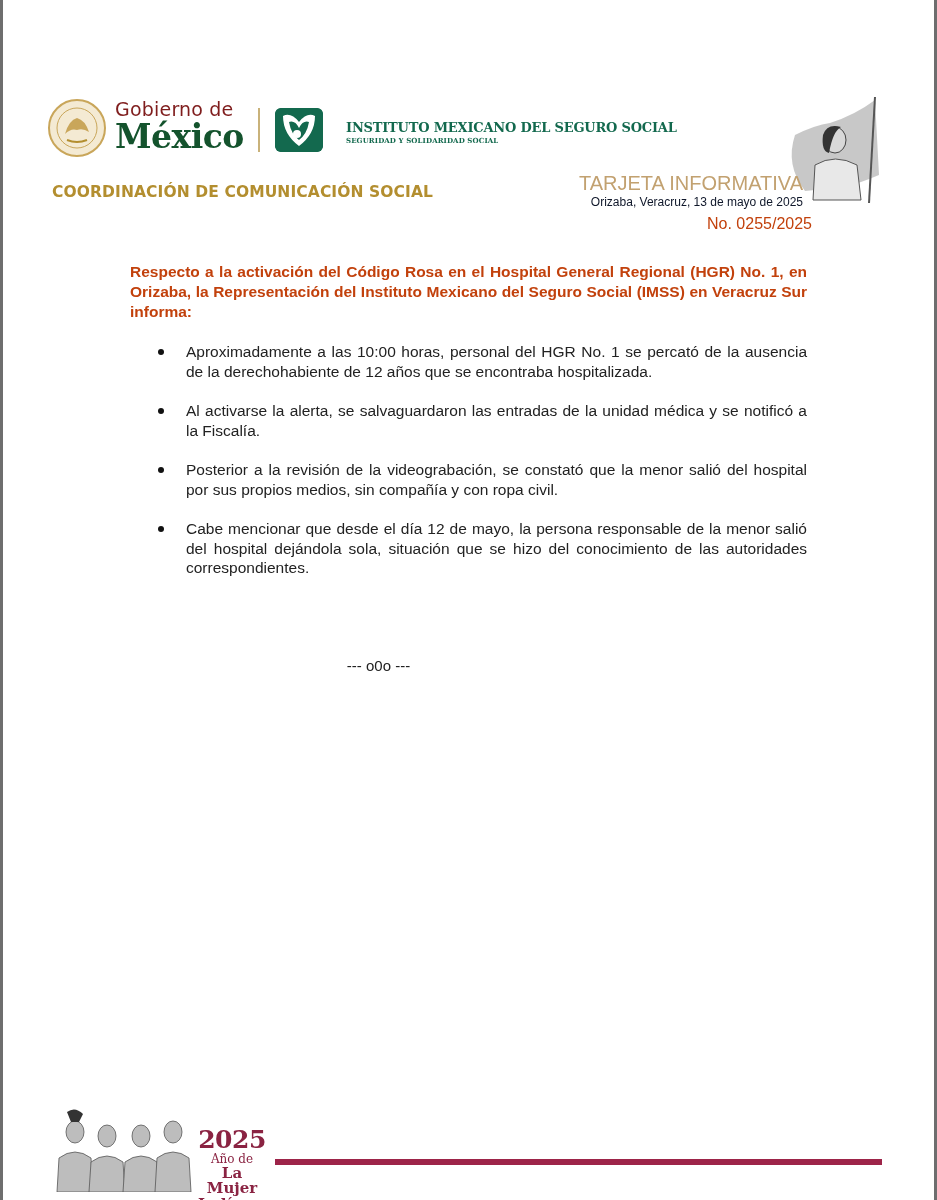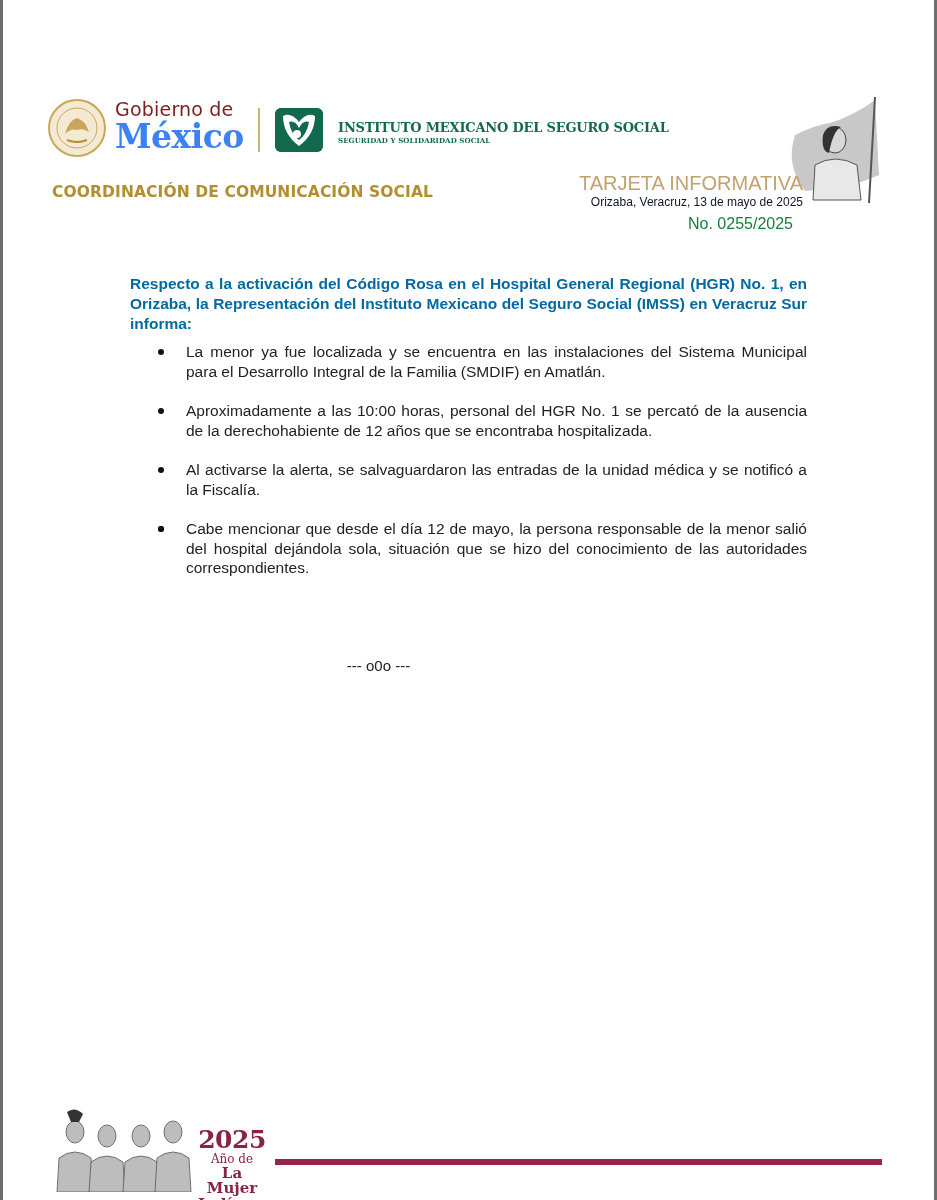--- a/index.html
+++ b/index.html
@@ -9,37 +9,37 @@
       font-family: "Liberation Sans", sans-serif;
       color: #1a1a1a;
     }
     .edge-left { position: absolute; left: 0; top: 0; width: 3px; height: 1200px; background: #6e6e6e; }
     .edge-right { position: absolute; right: 0; top: 0; width: 3px; height: 1200px; background: #6e6e6e; }
 
     
     .gob-seal { position: absolute; left: 47px; top: 98px; width: 60px; height: 60px; }
     .gob-text { position: absolute; left: 115px; top: 100px; line-height: 1; }
     .gob-line1 { font-family: "DejaVu Sans", sans-serif; font-size: 19px; color: #7f1d1d; letter-spacing: 0.2px; }
-    .gob-line2 { font-family: "DejaVu Serif", serif; font-size: 33px; color: #3b82f6; font-weight: bold; margin-top: 1px; letter-spacing: -0.5px; }
+    .gob-line2 { font-family: "DejaVu Serif", serif; font-size: 33px; color: #14532d; font-weight: bold; margin-top: 1px; letter-spacing: -0.5px; }
     .vsep { position: absolute; left: 258px; top: 108px; width: 2px; height: 44px; background: #c9b27a; }
     .imss-logo { position: absolute; left: 275px; top: 108px; width: 48px; height: 44px; border-radius: 6px; background: #13694e; }
-    .imss-text { position: absolute; left: 338px; top: 121px; line-height: 1; }
+    .imss-text { position: absolute; left: 346px; top: 121px; line-height: 1; }
     .imss-line1 { font-family: "DejaVu Serif", serif; font-size: 13px; color: #13694e; font-weight: bold; letter-spacing: -0.2px; }
     .imss-line2 { font-family: "DejaVu Serif", serif; font-size: 7px; color: #13694e; font-weight: bold; margin-top: 3px; letter-spacing: 0.1px; }
 
     .coord { position: absolute; left: 52px; top: 183px; font-family: "DejaVu Sans", sans-serif; font-size: 15.5px; font-weight: bold; color: #b38e2f; letter-spacing: 0.1px; }
 
     .flag-illus { position: absolute; left: 775px; top: 95px; width: 110px; height: 110px; }
 
     .tarjeta { position: absolute; right: 134px; top: 172px; font-size: 20px; color: #c2a170; text-align: right; }
     .dateline { position: absolute; right: 134px; top: 195px; font-size: 12px; color: #0f172a; text-align: right; }
-    .number { position: absolute; right: 144px; top: 215px; font-size: 16px; color: #15803d; text-align: right; }
+    .number { position: absolute; right: 125px; top: 215px; font-size: 16px; color: #c2410c; text-align: right; }
 
     
-    .lead { position: absolute; left: 130px; top: 262px; width: 677px; font-size: 15.5px; font-weight: bold; line-height: 20px; text-align: justify; color: #0369a1; margin-top: 12px; }
+    .lead { position: absolute; left: 130px; top: 262px; width: 677px; font-size: 15.5px; font-weight: bold; line-height: 20px; text-align: justify; color: #c2410c; }
     .bullets { position: absolute; left: 130px; top: 342px; width: 677px; margin: 0; padding: 0; list-style: none; }
     .bullets li { position: relative; padding-left: 56px; font-size: 15.5px; line-height: 19.5px; text-align: justify; margin-bottom: 20px; color: #222; }
     .bullets li .dot { position: absolute; left: 28px; top: 7px; width: 6px; height: 6px; border-radius: 50%; background: #111; }
     .closing { position: absolute; left: 0; width: 757px; top: 657px; text-align: center; font-size: 15px; color: #222; }
 
     
     .footer-illus { position: absolute; left: 55px; top: 1108px; width: 138px; height: 84px; }
     .footer-year { position: absolute; left: 198px; top: 1127px; line-height: 1; color: #8a2342; font-family: "DejaVu Serif", serif; text-align: center; width: 68px; }
     .fy-num { font-size: 25px; font-weight: bold; letter-spacing: -0.5px; }
     .fy-small { font-size: 12px; margin-top: 1px; }
@@ -83,24 +83,23 @@
   <path d="M48 40 Q52 28 66 32 Q58 36 54 58 Q46 56 48 40Z" fill="#333"></path>
   <path d="M40 70 Q60 58 82 70 L86 105 L38 105Z" fill="#e8e8e8" stroke="#555" stroke-width="1"></path>
 </svg>
 
 <div class="tarjeta">TARJETA INFORMATIVA</div>
 <div class="dateline">Orizaba, Veracruz, 13 de mayo de 2025</div>
 <div class="number">No. 0255/2025</div>
 
 <div class="lead">Respecto a la activación del Código Rosa en el Hospital General Regional (HGR) No. 1, en Orizaba, la Representación del Instituto Mexicano del Seguro Social (IMSS) en Veracruz Sur informa:</div>
 <ul class="bullets">
-  <li><span class="dot"></span><span>La menor ya fue localizada y se encuentra en las instalaciones del Sistema Municipal para el Desarrollo Integral de la Familia (SMDIF) en Amatlán.</span></li>
   <li><span class="dot"></span><span>Aproximadamente a las 10:00 horas, personal del HGR No. 1 se percató de la ausencia de la derechohabiente de 12 años que se encontraba hospitalizada.</span></li>
   <li><span class="dot"></span><span>Al activarse la alerta, se salvaguardaron las entradas de la unidad médica y se notificó a la Fiscalía.</span></li>
-  <li><span class="dot"></span></li>
+  <li><span class="dot"></span><span>Posterior a la revisión de la videograbación, se constató que la menor salió del hospital por sus propios medios, sin compañía y con ropa civil.</span></li>
   <li><span class="dot"></span><span>Cabe mencionar que desde el día 12 de mayo, la persona responsable de la menor salió del hospital dejándola sola, situación que se hizo del conocimiento de las autoridades correspondientes.</span></li>
 </ul>
 <div class="closing">--- o0o ---</div>
 
 <svg class="footer-illus" viewBox="0 0 138 84">
   <g fill="#bdbdbd" stroke="#555" stroke-width="0.8">
     <ellipse cx="20" cy="24" rx="9" ry="11"></ellipse>
     <path d="M4 50 Q20 38 36 50 L38 84 L2 84Z"></path>
     <ellipse cx="52" cy="28" rx="9" ry="11"></ellipse>
     <path d="M36 54 Q52 42 68 54 L70 84 L34 84Z"></path>

